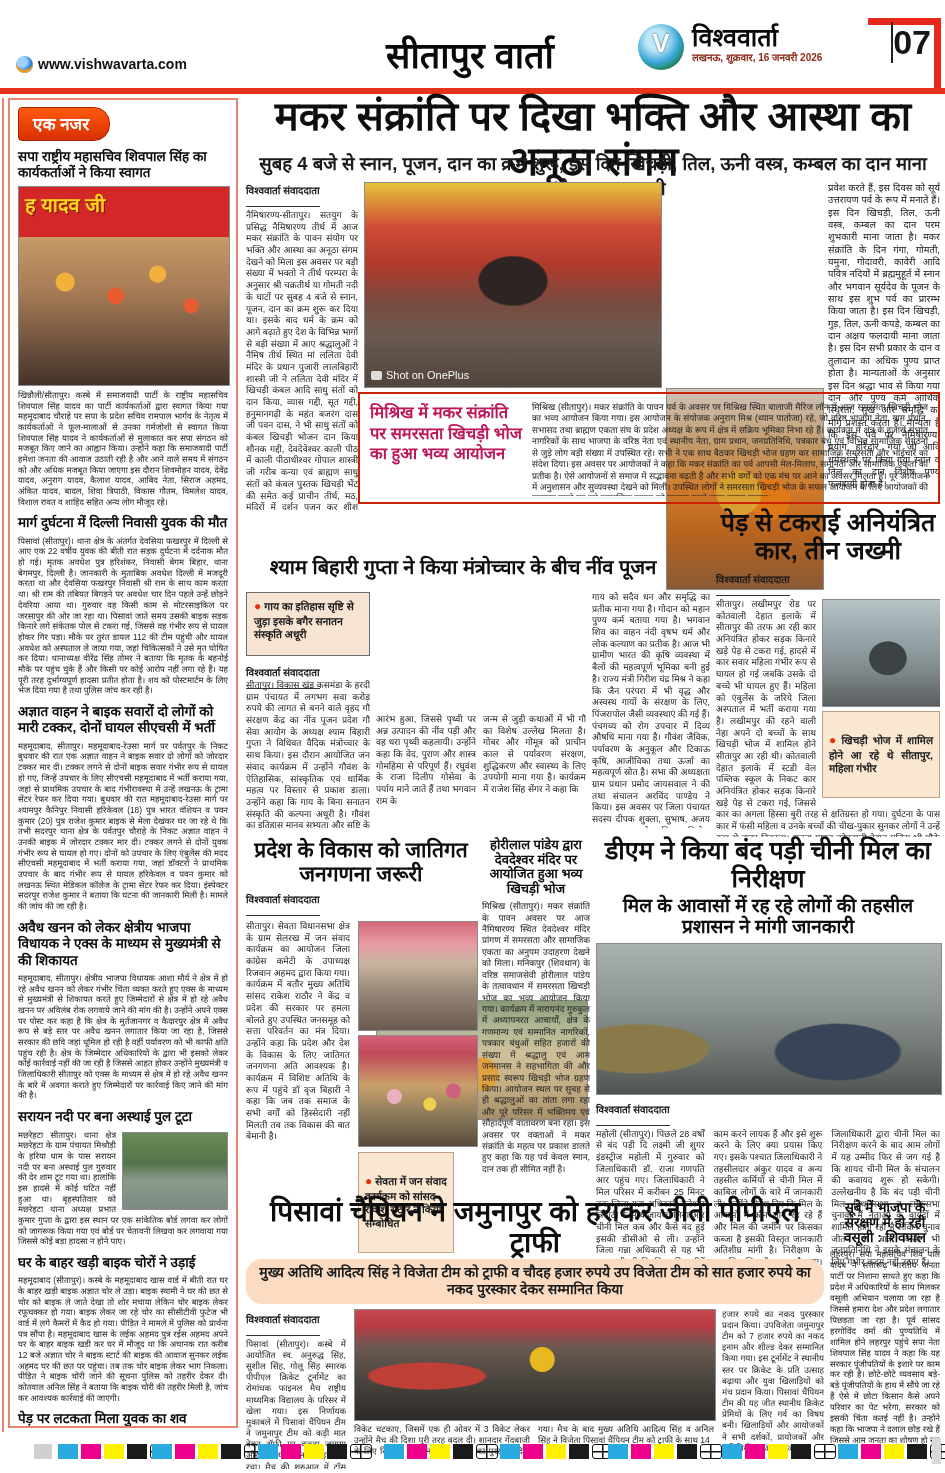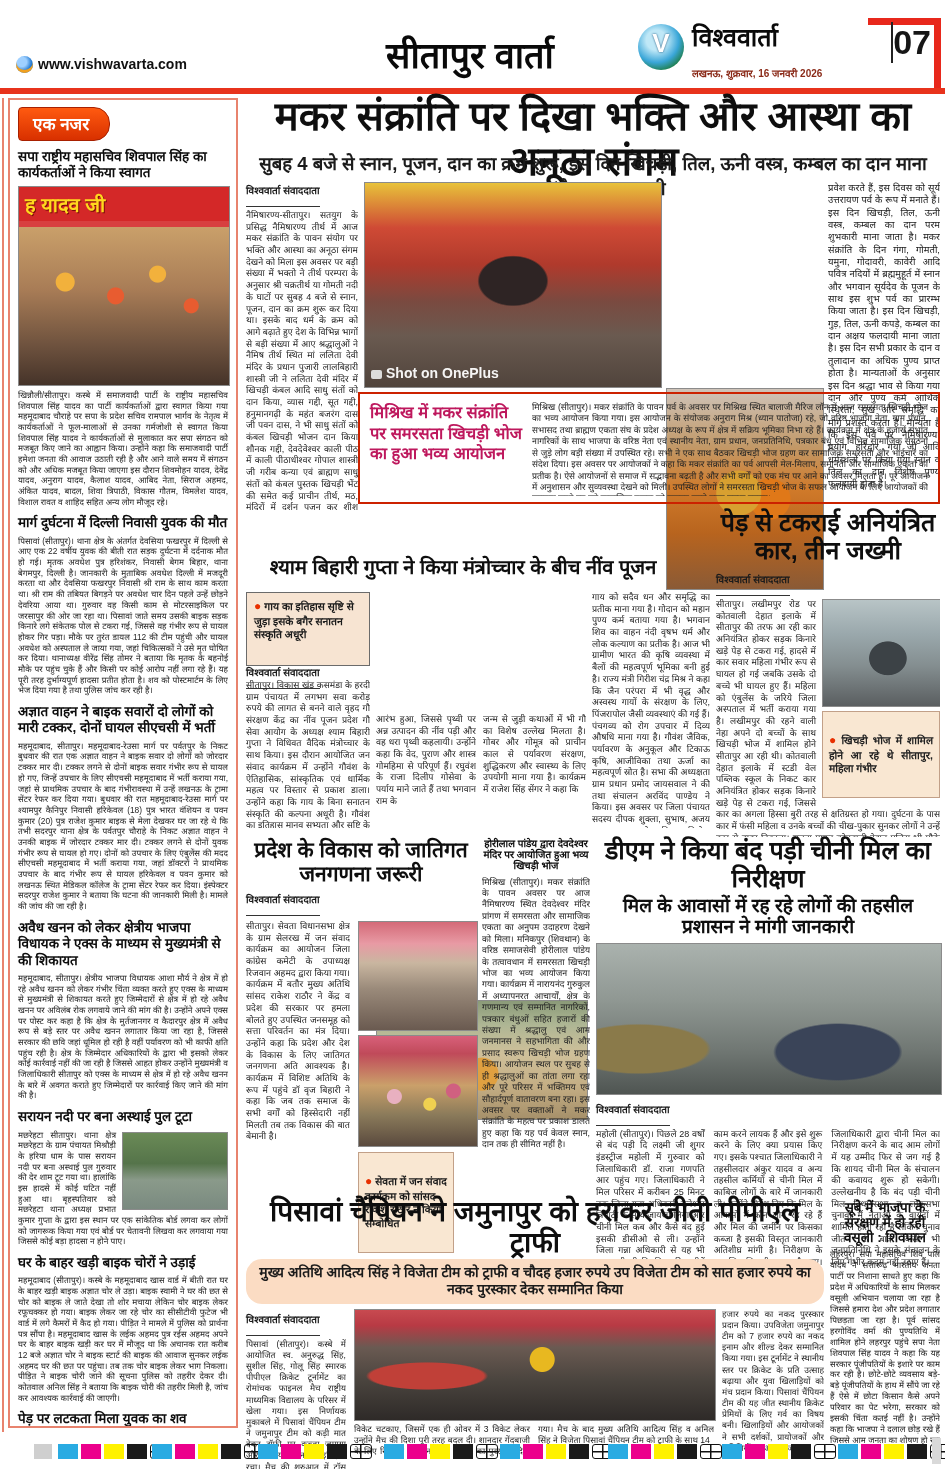--- a/index.html
+++ b/index.html
@@ -17,62 +17,62 @@
   .e-icon{display:inline-block;width:17px;height:17px;border-radius:50%;vertical-align:-4px;margin-right:5px;
           background:radial-gradient(circle at 35% 35%,#9fd0ff 0 30%,#2a7fd4 60%,#1559a8 100%);
           box-shadow:inset 0 -3px 0 #f0a020}
   .edition{position:absolute;left:300px;top:22px;width:340px;text-align:center;font-weight:bold;font-size:36px;color:#090909}
   .brand{position:absolute;left:638px;top:16px;width:230px}
   .v-globe{float:left;width:46px;height:46px;border-radius:50%;margin-right:8px;
            background:radial-gradient(circle at 40% 35%,#bfe8f7 0 25%,#3aa6d8 55%,#1c7a3c 80%,#0f5a8a 100%);
            position:relative}
   .v-globe:after{content:"V";position:absolute;left:0;top:4px;width:100%;text-align:center;color:#fff;font-weight:bold;font-size:26px;text-shadow:0 0 2px #05406b}
   .brand-name{font-weight:bold;font-size:25px;color:#0a0a0a;line-height:1.05}
-  .dateline{font-size:10px;color:#8a2a18;font-weight:bold;margin-top:16px}
+  .dateline{font-size:10px;color:#8a2a18;font-weight:bold;margin-top:0}
   .pagebox{position:absolute;right:4px;top:10px;width:66px;height:66px;border-top:7px solid #e8281c;border-right:7px solid #e8281c}
   .pageno{position:absolute;right:14px;top:14px;font-size:34px;font-weight:bold;color:#161616;border-left:2px solid #222;padding-left:0;line-height:1.2}
   .redrule{position:absolute;left:0;top:88px;width:945px;height:6px;background:#e8331c}
   .leftedge{position:absolute;left:2px;top:98px;width:2px;height:1334px;background:#e8836e}
   
   .sidebar{position:absolute;left:8px;top:98px;width:230px;height:1330px;border:2px solid #e8836e;
            box-sizing:border-box;padding:7px 8px;overflow:hidden}
   .eknajar{background:linear-gradient(180deg,#ff5a10,#d83000);color:#fff;font-weight:bold;font-size:17px;
            padding:4px 20px 5px 14px;border-radius:4px 16px 16px 4px;display:inline-block;border:1px solid #a82000}
   .sb-title{font-weight:bold;font-size:13.5px;line-height:1.22;margin:8px 0 4px 0;color:#0d0d0d}
   .sb-body{font-size:8.4px;line-height:1.27;text-align:justify;color:#262626}
   .photo-samajwadi{width:100%;height:198px;margin:2px 0 4px 0;
     background:
       radial-gradient(circle at 22% 48%,#f2b13c 0 9px,rgba(0,0,0,0) 10px),
       radial-gradient(circle at 46% 55%,#e85c30 0 8px,rgba(0,0,0,0) 9px),
       radial-gradient(circle at 66% 44%,#f2b13c 0 8px,rgba(0,0,0,0) 9px),
       radial-gradient(circle at 82% 60%,#e85c30 0 7px,rgba(0,0,0,0) 8px),
       linear-gradient(180deg,#d84040 0%,#d84040 20%,#caa06a 20%,#a87c56 52%,#6e523e 80%,#453329 100%)}
-  .banner-strip{position:absolute;left:0;top:0;width:100%;height:34px;background:#d42828;
+  .banner-strip{position:absolute;left:0;top:0;width:100%;height:50px;background:#d42828;
                 color:#ffd81e;font-weight:bold;font-size:20px;padding:4px 6px;box-sizing:border-box;text-shadow:1px 1px 0 #7a0a0a}
   .photo-bridge{float:right;width:104px;height:76px;margin:2px 0 3px 6px;
     background:linear-gradient(180deg,#6a8a56 0%,#55744a 40%,#8a9a8a 62%,#7a8a80 100%)}
   
   .lead-head{left:246px;top:94px;width:694px;font-size:40px}
   .lead-sub{left:246px;top:150px;width:694px;font-size:18.5px;font-weight:bold}
   .photo-temple{left:364px;top:182px;width:296px;height:204px;
     background:
       radial-gradient(ellipse at 50% 48%,#2e2424 0 16%,rgba(0,0,0,0) 17%),
       linear-gradient(180deg,#e8c23a 0%,#cf4a35 22%,#b03a2c 40%,#7a4a40 58%,#6a5a50 75%,#50443c 100%)}
-  .oneplus{position:absolute;left:6px;bottom:6px;color:#fff;font-size:14px;font-weight:bold;opacity:.95}
+  .oneplus{position:absolute;left:6px;bottom:6px;color:#fff;font-size:11px;font-weight:normal;opacity:.95}
   .cam-icon{display:inline-block;width:11px;height:9px;background:#e5e5e5;border-radius:2px;margin-right:4px;vertical-align:-1px}
   .photo-blanket{left:666px;top:182px;width:156px;height:200px;
     background:
       radial-gradient(circle at 46% 52%,#d8a030 0 22px,rgba(0,0,0,0) 23px),
       radial-gradient(circle at 66% 55%,#e07818 0 20px,rgba(0,0,0,0) 21px),
       linear-gradient(180deg,#cfc4ba 0%,#c29a6a 28%,#d07a2a 50%,#b8641e 72%,#8a5a36 100%)}
   .mishrikh{left:358px;top:392px;width:582px;height:112px;border:2px solid #cc2200;box-sizing:border-box;
             display:flex;gap:10px;padding:8px 10px}
   .mishrikh-title{width:152px;color:#be185d;font-weight:bold;font-size:16.5px;line-height:1.25}
   
-  .hi-box{left:246px;top:592px;width:124px;height:74px;background:#f7e4d2;border:1px solid #6b6b6b;
+  .hi-box{left:246px;top:592px;width:124px;height:64px;background:#f7e4d2;border:1px solid #6b6b6b;
           box-sizing:border-box;padding:6px 7px;font-weight:bold;font-size:10.5px;line-height:1.3}
   .bullet{color:#e83000;margin-right:3px;font-size:12px}
   .photo-foundation{left:376px;top:592px;width:210px;height:118px;
     background:
       radial-gradient(circle at 50% 62%,#e0a040 0 16px,rgba(0,0,0,0) 17px),
       linear-gradient(180deg,#8a9a78 0%,#aeb694 20%,#cfc09a 45%,#c4ae84 72%,#a6906a 100%)}
   
   .photo-car{float:right;width:118px;height:106px;margin:0 0 4px 6px;
     background:
       radial-gradient(ellipse at 55% 55%,#3c4246 0 20%,rgba(0,0,0,0) 21%),
@@ -226,21 +226,21 @@
       <div class="just" style="width:104px;height:330px">सीतापुर। सेवता विधानसभा क्षेत्र के ग्राम सेलरख में जन संवाद कार्यक्रम का आयोजन जिला कांग्रेस कमेटी के उपाध्यक्ष रिजवान अहमद द्वारा किया गया। कार्यक्रम में बतौर मुख्य अतिथि सांसद राकेश राठौर ने केंद्र व प्रदेश की सरकार पर हमला बोलते हुए उपस्थित जनसमूह को सत्ता परिवर्तन का मंत्र दिया। उन्होंने कहा कि प्रदेश और देश के विकास के लिए जातिगत जनगणना अति आवश्यक है। कार्यक्रम में विशिष्ट अतिथि के रूप में पहुंचे डॉ वृज बिहारी ने कहा कि जब तक समाज के सभी वर्गों को हिस्सेदारी नहीं मिलती तब तक विकास की बात बेमानी है।</div>
       <div style="width:96px">
         <div class="photo photo-stage"></div>
         <div class="photo photo-crowd2"></div>
         <div class="caption-box" style="margin-top:5px"><span class="bullet">●</span><span>सेवता में जन संवाद कार्यक्रम को सांसद राकेश राठौर ने किया सम्बोधित</span></div>
       </div>
     </div>
   </div>
 
   <div class="abs" style="left:482px;top:838px;width:108px;height:416px">
-    <div class="hl center" style="font-size:10px">होरीलाल पांडेय द्वारा देवदेश्वर मंदिर पर आयोजित हुआ भव्य खिचड़ी भोज</div>
+    <div class="hl center" style="font-size:13px">होरीलाल पांडेय द्वारा देवदेश्वर मंदिर पर आयोजित हुआ भव्य खिचड़ी भोज</div>
     <div class="just" style="height:352px;margin-top:5px;font-size:8.8px">मिश्रिख (सीतापुर)। मकर संक्रांति के पावन अवसर पर आज नैमिषारण्य स्थित देवदेश्वर मंदिर प्रांगण में समरसता और सामाजिक एकता का अनुपम उदाहरण देखने को मिला। मनिकपुर (शिवथान) के वरिष्ठ समाजसेवी होरीलाल पांडेय के तत्वावधान में समरसता खिचड़ी भोज का भव्य आयोजन किया गया। कार्यक्रम में नारायनंद गुरुकुल में अध्यापनरत आचार्यों, क्षेत्र के गणमान्य एवं सम्मानित नागरिकों, पत्रकार बंधुओं सहित हजारों की संख्या में श्रद्धालु एवं आम जनमानस ने सहभागिता की और प्रसाद स्वरूप खिचड़ी भोज ग्रहण किया। आयोजन स्थल पर सुबह से ही श्रद्धालुओं का तांता लगा रहा और पूरे परिसर में भक्तिमय एवं सौहार्दपूर्ण वातावरण बना रहा। इस अवसर पर वक्ताओं ने मकर संक्रांति के महत्व पर प्रकाश डालते हुए कहा कि यह पर्व केवल स्नान, दान तक ही सीमित नहीं है।</div>
   </div>
 
   <div class="abs" style="left:596px;top:836px;width:344px;height:418px">
     <div class="hl center" style="font-size:25px">डीएम ने किया बंद पड़ी चीनी मिल का निरीक्षण</div>
     <div class="hl center" style="font-size:19px;margin-top:3px">मिल के आवासों में रह रहे लोगों की तहसील प्रशासन ने मांगी जानकारी</div>
     <div class="photo photo-mill" style="margin-top:5px"></div>
     <div style="margin-top:4px"><span class="byline">विश्ववार्ता संवाददाता</span></div>
     <div class="just cols3" style="height:176px">महोली (सीतापुर)। पिछले 28 वर्षों से बंद पड़ी दि लक्ष्मी जी शुगर इंडस्ट्रीज महोली में गुरुवार को जिलाधिकारी डॉ. राजा गणपति आर पहुंच गए। जिलाधिकारी ने मिल परिसर में करीबन 25 मिनट तक जिला गन्ना अधिकारी रत्नेश्वर त्रिपाठी के साथ जायजा लिया और चीनी मिल कब और कैसे बंद हुई इसकी डीसीओ से ली। उन्होंने जिला गन्ना अधिकारी से यह भी जानकारी ली कि मिल की मशीनें काम करने लायक हैं और इसे शुरू करने के लिए क्या प्रयास किए गए। इसके पश्चात जिलाधिकारी ने तहसीलदार अंकुर यादव व अन्य तहसील कर्मियों से चीनी मिल में काबिज लोगों के बारे में जानकारी ली। उन्होंने निर्देश दिए कि मिल के आवासों में कौन लोग रह रहे हैं और मिल की जमीन पर किसका कब्जा है इसकी विस्तृत जानकारी अतिशीघ्र मांगी है। निरीक्षण के बाद जिलाधिकारी वापस लौट गए। जिलाधिकारी द्वारा चीनी मिल का निरीक्षण करने के बाद आम लोगों में यह उम्मीद फिर से जग गई है कि शायद चीनी मिल के संचालन की कवायद शुरू हो सकेगी। उल्लेखनीय है कि बंद पड़ी चीनी मिल विधानसभा व लोकसभा चुनावों में नेताओं के वायदों में शामिल होती रही है लेकिन चुनाव जीतने के बाद किसी भी जनप्रतिनिधि ने इसके संचालन के लिए गंभीर कदम नहीं उठाए हैं।</div>
   </div>

